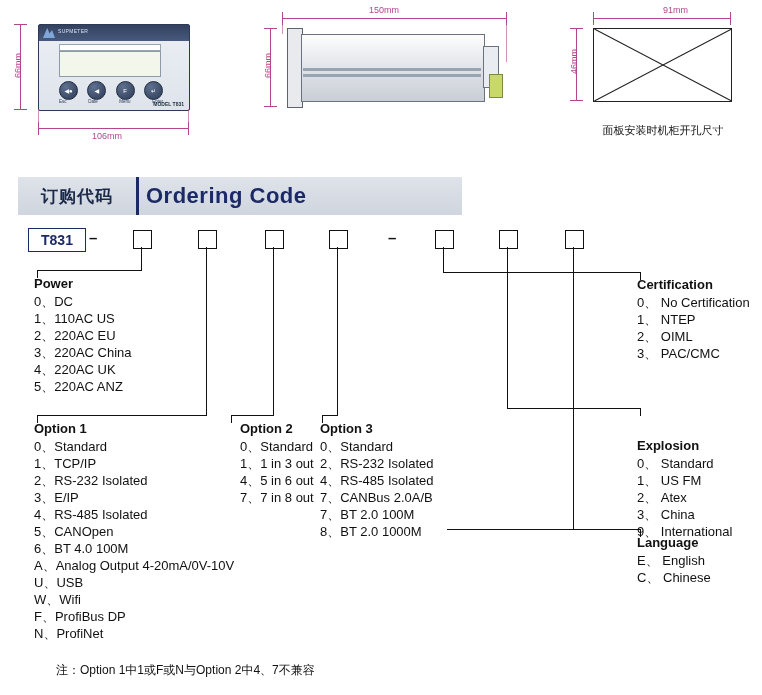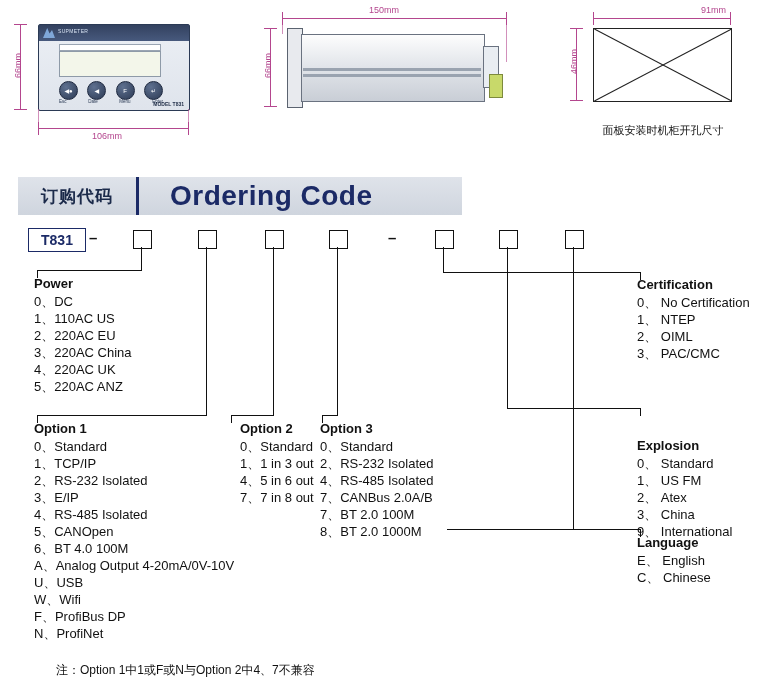--- a/index.html
+++ b/index.html
@@ -169,24 +169,23 @@
   .oc-cn {
     width: 118px; text-align: center;
     font-size: 17px; font-weight: bold; color: #1b2a4a;
     letter-spacing: 1px;
   }
   .oc-sep {
     width: 3px; height: 38px; background: #1b2a66;
   }
   .oc-en {
     padding-left: 7px;
-    font-size: 28px; font-weight: bold; color: #1b2a66;
+    font-size: 22px; font-weight: bold; color: #1b2a66;
     letter-spacing: .5px;
     font-family: "Liberation Sans", sans-serif;
-    margin-left: 24px;
   }
 
   
   .code-row {
     position: absolute;
     left: 0; top: 228px;
     width: 762px; height: 28px;
   }
   .code-model {
     position: absolute; left: 28px; top: 0;
@@ -299,21 +298,21 @@
     </div>
 
     <div class="dimline" style="left:576px; top:28px; width:1px; height:72px;"></div>
     <div class="dimline" style="left:570px; top:28px; width:13px; height:1px;"></div>
     <div class="dimline" style="left:570px; top:100px; width:13px; height:1px;"></div>
     <div class="vlabel" style="left:569px; top:74px;">46mm</div>
 
     <div class="dimline" style="left:593px; top:18px; width:138px; height:1px;"></div>
     <div class="dimline" style="left:593px; top:12px; width:1px; height:13px;"></div>
     <div class="dimline" style="left:730px; top:12px; width:1px; height:13px;"></div>
-    <div class="dimlabel" style="left:677px; top:5px;padding-left:24px;">91mm</div>
+    <div class="dimlabel" style="left:639px; top:5px;padding-left:24px;">91mm</div>
 
     <div class="cn-caption">面板安装时机柜开孔尺寸</div>
   </div>
 
   <div class="oc-header">
     <div class="oc-cn">订购代码</div>
     <div class="oc-sep"></div>
     <div class="oc-en">Ordering Code</div>
   </div>
 

